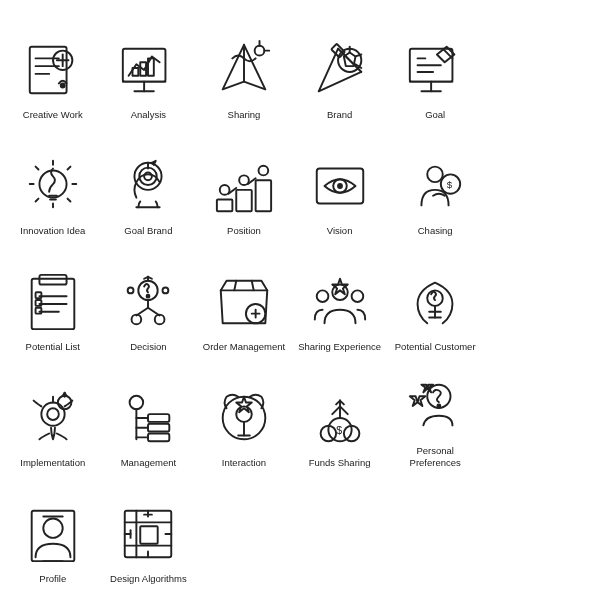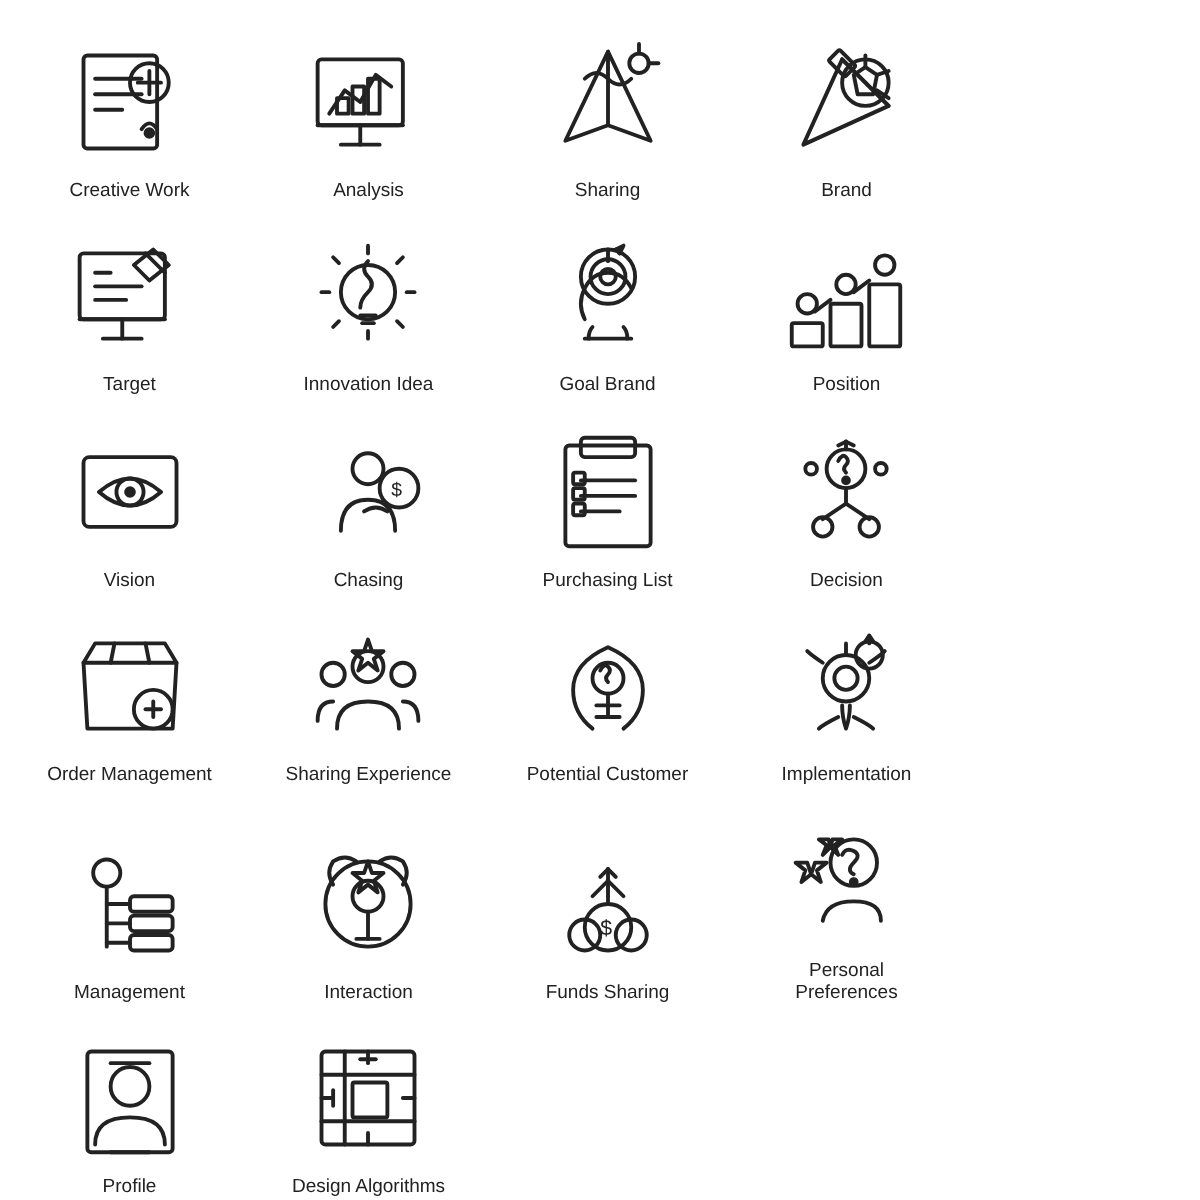--- a/index.html
+++ b/index.html
@@ -5,21 +5,21 @@
     * { box-sizing: border-box; margin: 0; padding: 0; }
     body {
       background: #fff;
       font-family: Arial, sans-serif;
       width: 600px;
       height: 600px;
       overflow: hidden;
     }
     .grid {
       display: grid;
-      grid-template-columns: repeat(4, 1fr);
+      grid-template-columns: repeat(5, 1fr);
       grid-template-rows: repeat(5, 1fr);
       width: 488px;
       height: 600px;
       padding: 10px 5px;
     }
     .icon-cell {
       display: flex;
       flex-direction: column;
       align-items: center;
       justify-content: flex-end;
@@ -120,21 +120,21 @@
         <line x1="6" y1="44" x2="50" y2="44"></line>
         <line x1="28" y1="44" x2="28" y2="54"></line>
         <line x1="18" y1="54" x2="38" y2="54"></line>
         <line x1="14" y1="20" x2="22" y2="20"></line>
         <line x1="14" y1="27" x2="38" y2="27"></line>
         <line x1="14" y1="34" x2="30" y2="34"></line>
         <path d="M34,16 L44,8 L52,16 L42,24 Z"></path>
         <line x1="40" y1="10" x2="50" y2="20"></line>
       </svg>
     </div>
-    <span class="icon-label">Target</span>
+    <span class="icon-label">Goal</span>
   </div>
 
 
   <div class="icon-cell">
     <div class="icon-wrap">
       <svg viewBox="0 0 64 64" fill="none" stroke="#222" stroke-width="2" stroke-linecap="round" stroke-linejoin="round">
         <circle cx="32" cy="30" r="14"></circle>
         <line x1="32" y1="10" x2="32" y2="6"></line>
         <line x1="32" y1="54" x2="32" y2="50"></line>
         <line x1="12" y1="30" x2="8" y2="30"></line>
@@ -217,21 +217,21 @@
         <rect x="10" y="8" width="44" height="52" rx="2"></rect>
         <rect x="18" y="4" width="28" height="10" rx="2"></rect>
         <line x1="18" y1="26" x2="46" y2="26"></line>
         <line x1="18" y1="34" x2="46" y2="34"></line>
         <line x1="18" y1="42" x2="38" y2="42"></line>
         <rect x="14" y="22" width="6" height="6" rx="1"></rect>
         <rect x="14" y="30" width="6" height="6" rx="1"></rect>
         <rect x="14" y="38" width="6" height="6" rx="1"></rect>
       </svg>
     </div>
-    <span class="icon-label">Purchasing List</span>
+    <span class="icon-label">Potential List</span>
   </div>
 
   <div class="icon-cell">
     <div class="icon-wrap">
       <svg viewBox="0 0 64 64" fill="none" stroke="#222" stroke-width="2" stroke-linecap="round" stroke-linejoin="round">
         <circle cx="32" cy="20" r="10"></circle>
         <path d="M28,16 Q30,12 32,14 Q34,16 32,18 Q30,20 32,22"></path>
         <circle cx="32" cy="26" r="1.5" fill="#222"></circle>
         <line x1="32" y1="30" x2="32" y2="38"></line>
         <line x1="32" y1="38" x2="20" y2="46"></line>

